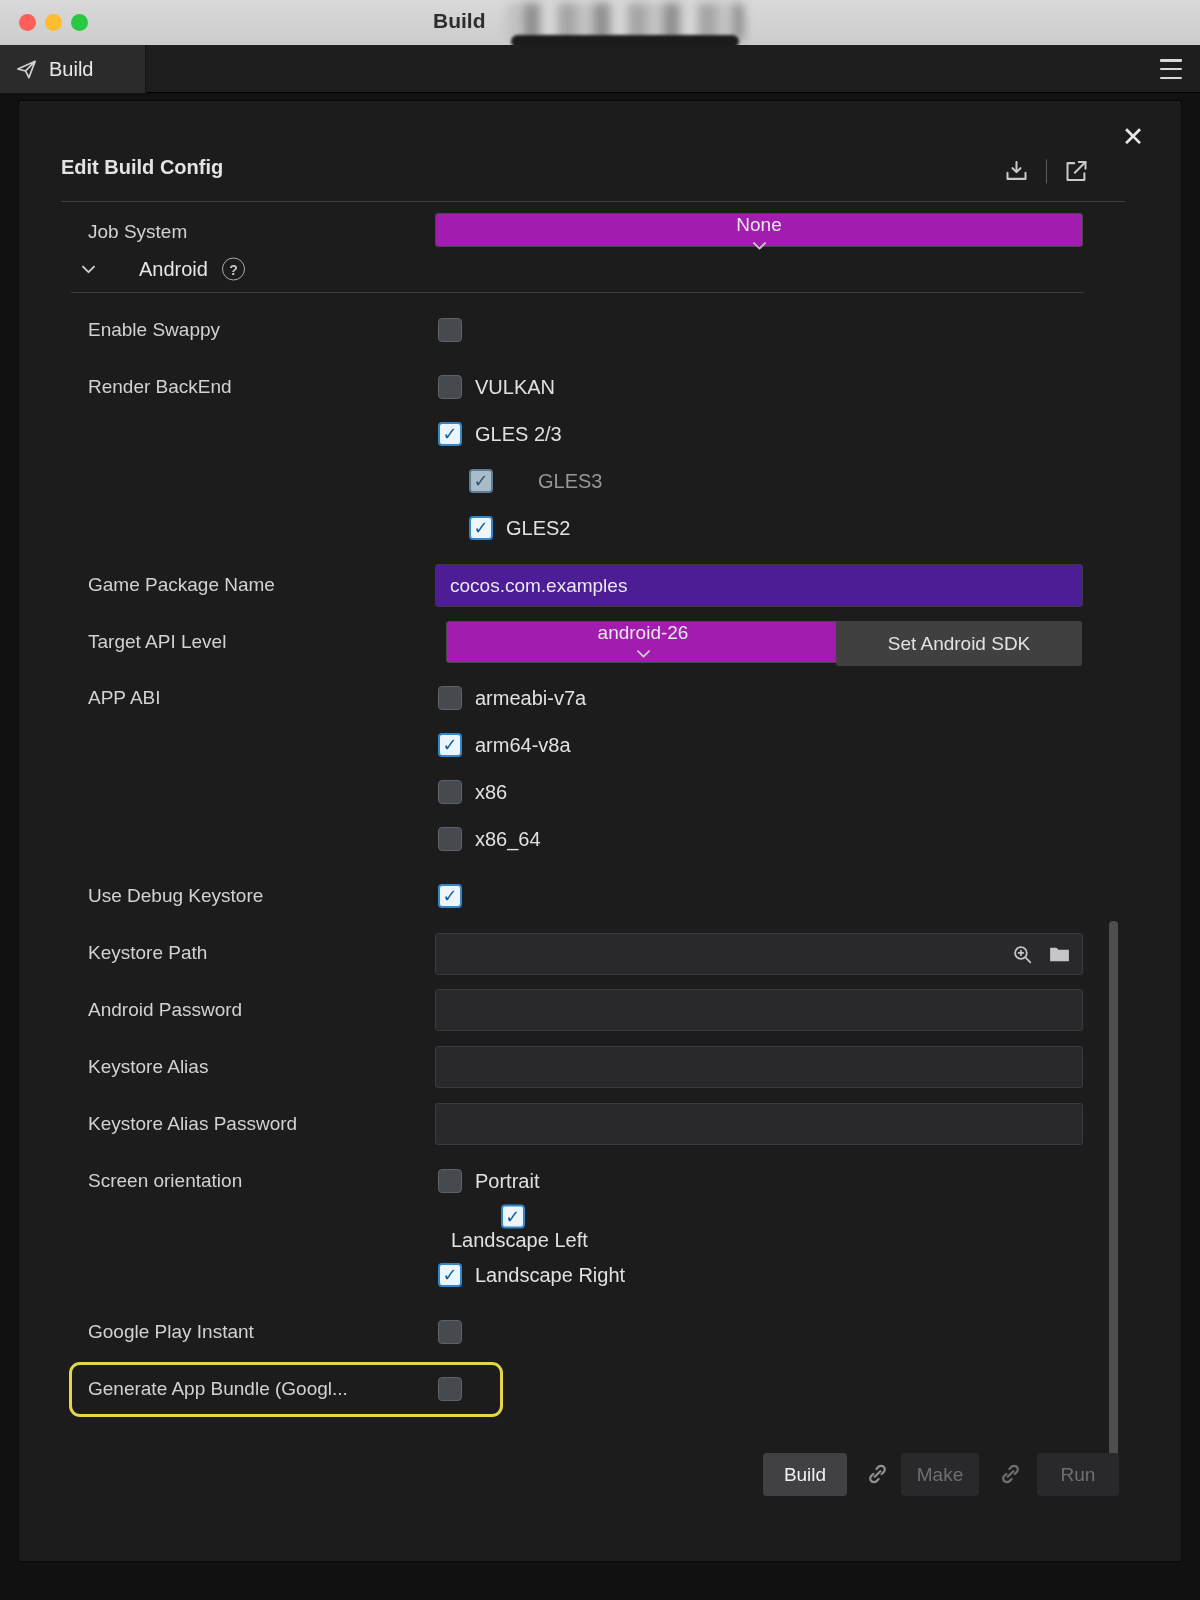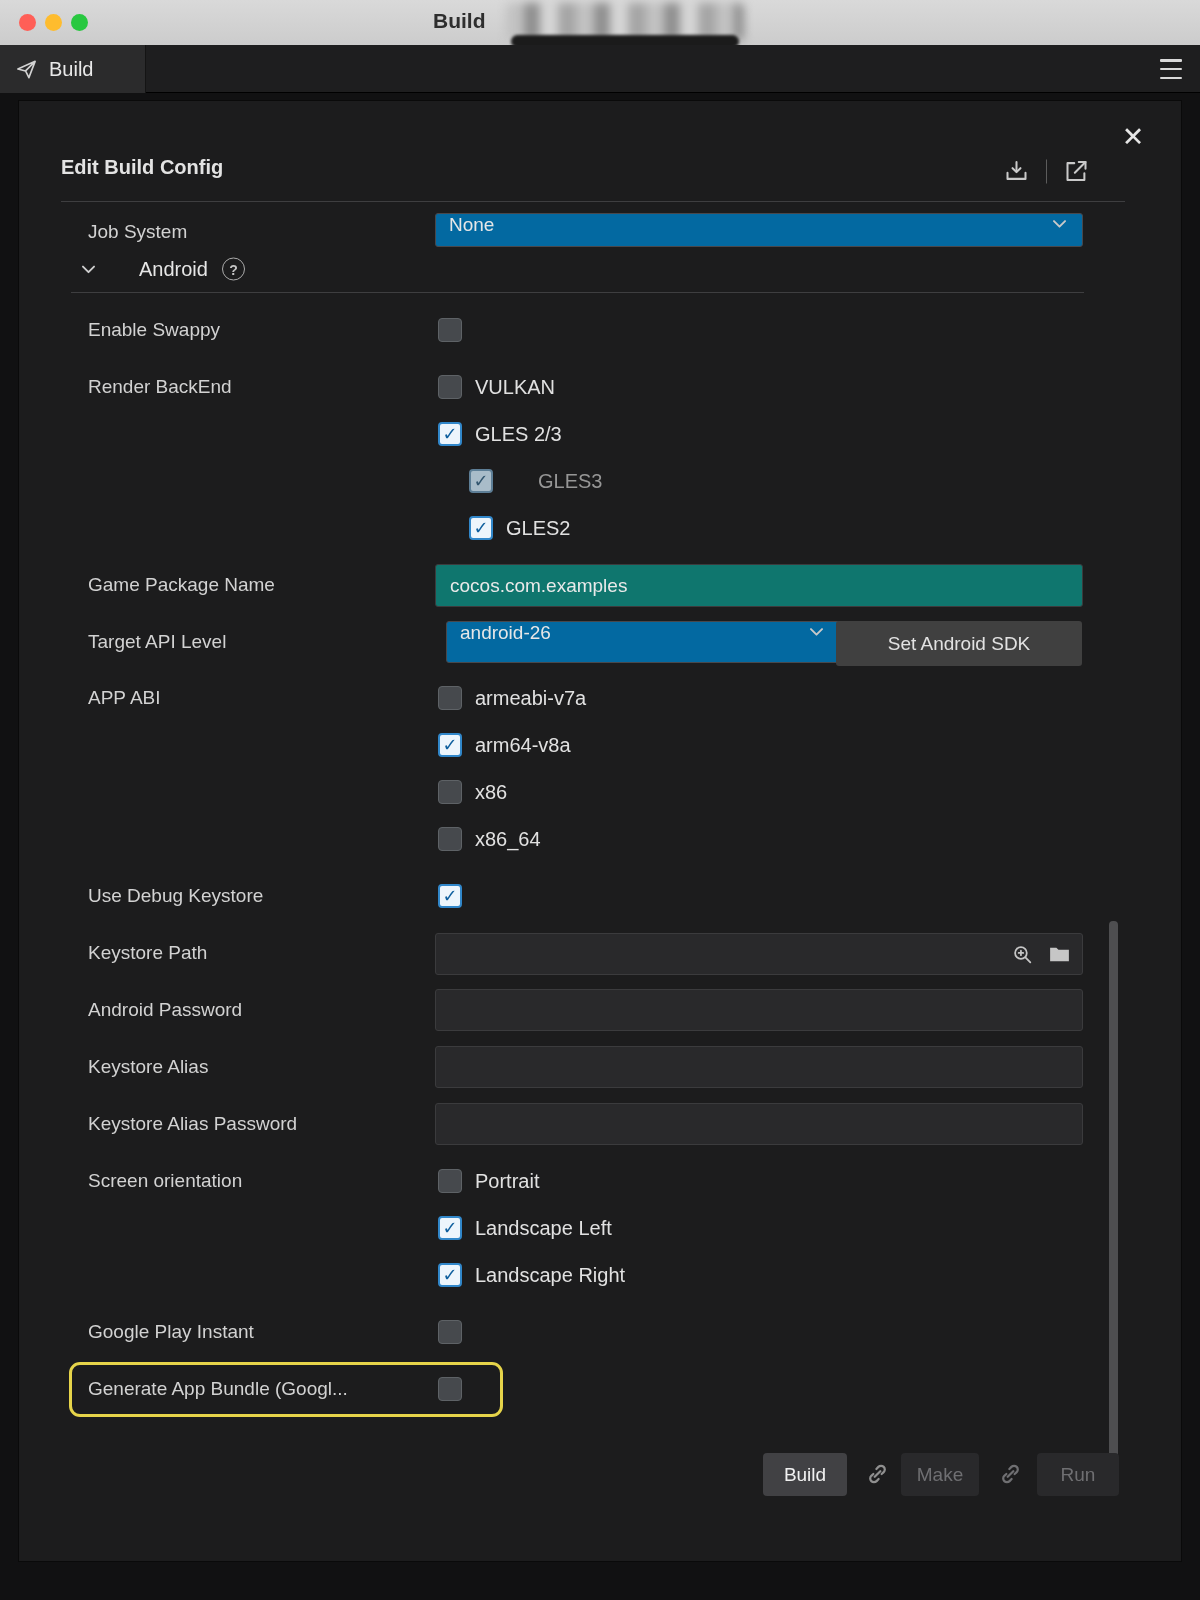--- a/index.html
+++ b/index.html
@@ -71,23 +71,23 @@
   .cb-label { margin-left:13px; color:#e1e1e1; font-size:20px; white-space:nowrap; }
   .dim .cb.checked { background:#a9bcc9; border-color:#5d7e96; }
   .dim .cb.checked::after { color:#33566f; }
   .dim .cb-label { color:#969696; }
 
   
   .tinput { position:absolute; left:416px; width:648px; height:42px;
     background:#29292b; border:1px solid #3b3b3d; border-radius:3px;
     color:#e9e9e9; font-size:19px; padding:0 14px; font-family:inherit; outline:none; }
   .kpath { display:flex; align-items:center; justify-content:flex-end; gap:12px; padding-right:10px; }
-  .select { position:absolute; background:#0369a1; border:1px solid #48484c; border-radius:3px;
-    display:flex; justify-content:space-between;
-    padding:0 13px; color:#e7e7e7; font-size:19px; cursor:pointer; }
+  .select { position:absolute; background:#a21caf; border:1px solid #48484c; border-radius:3px;
+    display:flex; align-items:center; justify-content:space-between;
+    padding:0 13px; color:#e7e7e7; font-size:19px; cursor:pointer;flex-direction:column; }
   .btn-sdk { position:absolute; left:817px; width:246px; height:45px;
     background:#404040; border-radius:3px; display:flex; align-items:center; justify-content:center;
     color:#e2e2e2; font-size:19px; cursor:pointer; }
 
   .hl-box { position:absolute; left:50px; top:1261px; width:434px; height:55px;
     border:3px solid #e6d44a; border-radius:11px; pointer-events:none; }
 
   .scroll-thumb { position:absolute; left:1090px; top:820px; width:9px; height:540px;
     background:#4e4e50; border-radius:4px; }
 
@@ -188,21 +188,21 @@
   <div class="vrow dim" style="left:450px; top:380px;gap:32px;">
     <span class="cb checked"></span>
     <span class="cb-label">GLES3</span>
   </div>
   <div class="vrow" style="left:450px; top:427px;">
     <span class="cb checked"></span>
     <span class="cb-label">GLES2</span>
   </div>
 
   <div class="flabel" style="top:484px;">Game Package Name</div>
-  <input class="tinput" style="top: 463px; height: 43px; background: #0f766e;" value="cocos.com.examples">
+  <input class="tinput" style="top: 463px; height: 43px; background: #4c1d95;" value="cocos.com.examples">
 
   <div class="flabel" style="top:541px;">Target API Level</div>
   <div class="select" style="left:412px; top:520px; width:394px; height:42px;margin-left:15px;">
     <span>android-26</span>
     <span style="display:flex;">
       <svg width="19" height="19" viewBox="0 0 24 24">
           <path d="M5 9l7 7 7-7" fill="none" stroke="#c9c9c9" stroke-width="2.4" stroke-linecap="round" stroke-linejoin="round"></path>
         </svg>
     </span>
   </div>
@@ -254,21 +254,21 @@
   <input class="tinput" style="top: 945px;" value="">
 
   <div class="flabel" style="top:1023px;">Keystore Alias Password</div>
   <input class="tinput" style="top: 1002px;" value="">
 
   <div class="flabel" style="top:1080px;">Screen orientation</div>
   <div class="vrow" style="left:419px; top:1080px;">
     <span class="cb"></span>
     <span class="cb-label">Portrait</span>
   </div>
-  <div class="vrow" style="left:419px; top:1127px;">
+  <div class="vrow" style="left:419px; top:1127px;flex-direction:column;">
     <span class="cb checked"></span>
     <span class="cb-label">Landscape Left</span>
   </div>
   <div class="vrow" style="left:419px; top:1174px;">
     <span class="cb checked"></span>
     <span class="cb-label">Landscape Right</span>
   </div>
 
   <div class="flabel" style="top:1231px;">Google Play Instant</div>
   <div class="vrow" style="left:419px; top:1231px;">

